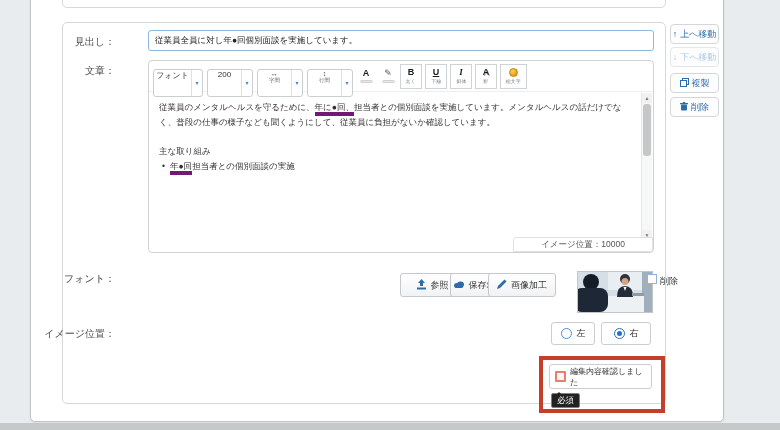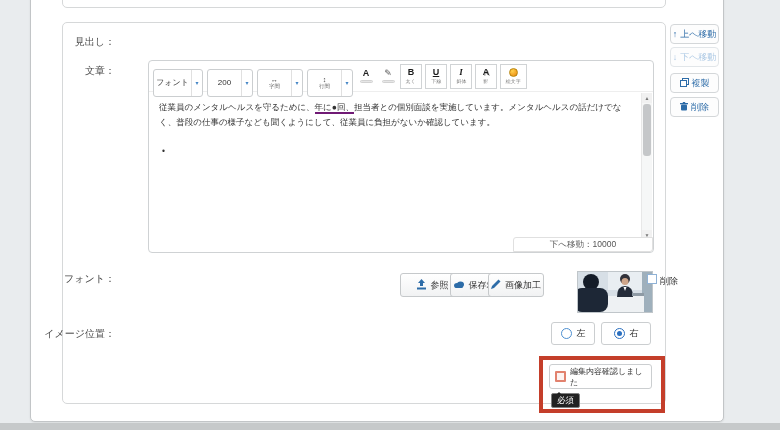--- a/index.html
+++ b/index.html
@@ -25,21 +25,21 @@
 
   .heading-input { position:absolute; left:148px; top:30px; width:506px; height:21px;
                    border:1px solid #8cb8dd; border-radius:3px; padding:0 6px; font-size:8.5px;
                    color:#222; background:#fff; font-family:inherit; }
 
   .editor { position:absolute; left:148px; top:60px; width:506px; height:193px;
             border:1px solid #cfd2d4; border-radius:4px; background:#fff; }
   .toolbar { display:flex; align-items:center; gap:4px; padding:3px 4px; height:31px;
              border-bottom:1px solid #eee; }
   .tsel { height:28px; background:#fff; border:1px solid #cbced0; border-radius:3px;
-          display:flex; align-items:center; overflow:hidden;margin-top:13px; }
+          display:flex; overflow:hidden;margin-top:13px; }
   .tsel .main { flex:1; text-align:center; font-size:8px; color:#333; white-space:nowrap; }
   .tsel .stack { flex:1; display:flex; flex-direction:column; align-items:center; line-height:1; }
   .stack .ic { font-size:7px; color:#333; }
   .stack .tx { font-size:5.5px; color:#666; margin-top:1px; }
   .tsel .caret { width:11px; align-self:stretch; display:flex; align-items:center; justify-content:center;
                  border-left:1px solid #e0e0e0; color:#4586c6; font-size:6px; }
   .flat-btn { width:18px; height:22px; display:flex; flex-direction:column; align-items:center;
               justify-content:center; gap:2px; cursor:pointer; }
   .flat-btn .g { font-size:9px; font-weight:bold; color:#222; line-height:1; }
   .flat-btn .g.pen { font-weight:normal; color:#555; }
@@ -55,21 +55,21 @@
   .seg-btn .t { font-size:5.5px; color:#777; margin-top:2px; white-space:nowrap; transform:scale(.9); }
   .coin { width:9px; height:9px; border-radius:50%; border:1px solid #b8860b;
           background:radial-gradient(circle at 35% 30%, #ffd24d, #f09a1f 70%, #c87a10); }
   .emoji-btn { width:27px; }
   .showall { height:25px; padding:0 6px; background:#fff; border:1px solid #d0d3d5; border-radius:3px;
              font-size:8px; color:#333; margin-left:1px; white-space:nowrap; cursor:pointer; }
 
   .editor-text { position:absolute; left:10px; top:39px; right:24px; bottom:18px;
                  font-size:8.5px; line-height:15px; color:#333; overflow:hidden; }
   .editor-text .gap { height:14px; }
-  .redline { border-bottom:2px solid #701a75; }
+  .redline { border-bottom:4px solid #701a75; }
   .bullet-row { display:flex; }
   .bullet-row .dot { margin:0 5px 0 3px; }
 
   .scrollbar { position:absolute; top:32px; right:1px; width:11px; height:147px;
                background:#f6f7f7; border-left:1px solid #e8e8e8; }
   .sb-btn { position:absolute; left:0; width:10px; height:10px; text-align:center;
             font-size:5px; color:#777; line-height:10px; background:#f1f1f1; cursor:pointer; }
   .sb-up { top:0; } .sb-down { bottom:0; }
   .sb-thumb { position:absolute; left:1px; top:11px; width:8px; height:52px;
               background:#c5c7c9; border-radius:3px; cursor:pointer; }
@@ -131,20 +131,21 @@
   <div class="side-btn" style="top:97px">
     <span><svg width="8" height="9" viewBox="0 0 8 9">
           <rect x="1" y="2.6" width="6" height="6" rx="1" fill="#2d6ca8"></rect>
           <rect x="0" y="1" width="8" height="1.3" fill="#2d6ca8"></rect>
           <rect x="2.8" y="0" width="2.4" height="1.2" fill="#2d6ca8"></rect>
         </svg></span>
     <span>削除</span>
   </div>
 
   <div class="form-label" style="top:35px">見出し：</div>
+  <input class="heading-input" value="従業員全員に対し年●回個別面談を実施しています。" style="">
 
   <div class="form-label" style="top:64px">文章：</div>
   <div class="editor">
     <div class="toolbar">
       <div class="tsel" style="width:50px">
         <span class="main">フォント</span>
         <span class="caret">▾</span>
       </div>
       <div class="tsel" style="width:46px">
         <span class="main">200</span>
@@ -190,51 +191,53 @@
       </div>
       <div class="seg-btn emoji-btn">
         <span class="coin"></span>
         <span class="t">絵文字</span>
       </div>
     </div>
 
     <div class="editor-text">
       <div><span>従業員のメンタルヘルスを守るために、</span><span class="redline">年に●回、</span><span>担当者との個別面談を実施しています。メンタルヘルスの話だけでなく、普段の仕事の様子なども聞くようにして、従業員に負担がないか確認しています。</span></div>
       <div class="gap"></div>
+      <div>主な取り組み</div>
       <div class="bullet-row">
         <span class="dot">•</span>
+        <span><span class="redline">年●回</span><span>担当者との個別面談の実施</span></span>
       </div>
     </div>
 
     <div class="scrollbar">
       <div class="sb-btn sb-up">▲</div>
       <div class="sb-thumb"></div>
       <div class="sb-btn sb-down">▼</div>
     </div>
 
-    <div class="maxchars">下へ移動：10000</div>
+    <div class="maxchars">イメージ位置：10000</div>
   </div>
 
   <div class="form-label" style="top:272px">フォント：</div>
   <div class="img-btn" style="left:400px;width:64px">
     <span><svg width="11" height="11" viewBox="0 0 11 11">
           <path d="M5.5 0 L9 4 H7 V7 H4 V4 H2 Z" fill="#2d6ca8"></path>
           <rect x="1" y="8.5" width="9" height="2" fill="#2d6ca8"></rect>
         </svg></span>
     <span>参照</span>
   </div>
   <div class="img-btn" style="left:450px;width:48px">
     <span><svg width="12" height="9" viewBox="0 0 12 9">
           <ellipse cx="4" cy="5.5" rx="3" ry="2.5" fill="#2d6ca8"></ellipse>
           <ellipse cx="7.5" cy="4.5" rx="3.5" ry="3" fill="#2d6ca8"></ellipse>
           <rect x="2" y="5" width="8" height="3" rx="1.5" fill="#2d6ca8"></rect>
         </svg></span>
     <span>保存箱</span>
   </div>
-  <div class="img-btn" style="left:488px;width:56px">
+  <div class="img-btn" style="left:488px;width:68px">
     <span><svg width="10" height="10" viewBox="0 0 10 10">
           <path d="M0 10 L1 7 L7.5 0.5 L9.5 2.5 L3 9 Z" fill="#2d6ca8"></path>
         </svg></span>
     <span>画像加工</span>
   </div>
 
   <div class="thumb">
     <svg width="74" height="40" viewBox="0 0 74 40">
       <rect width="74" height="40" fill="#d7dfe6"></rect>
       <rect x="30" y="0" width="36" height="18" fill="#e9eef2"></rect>

